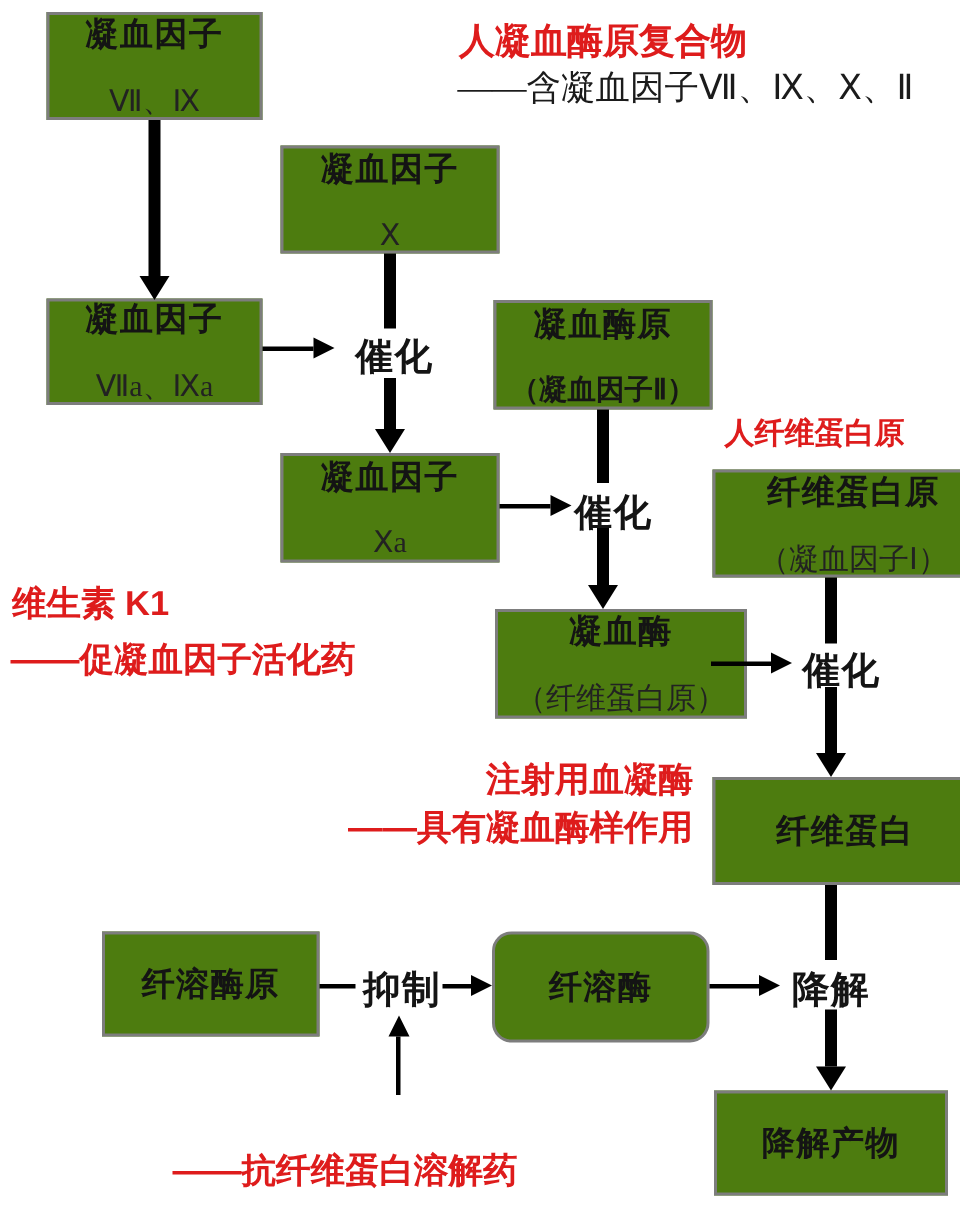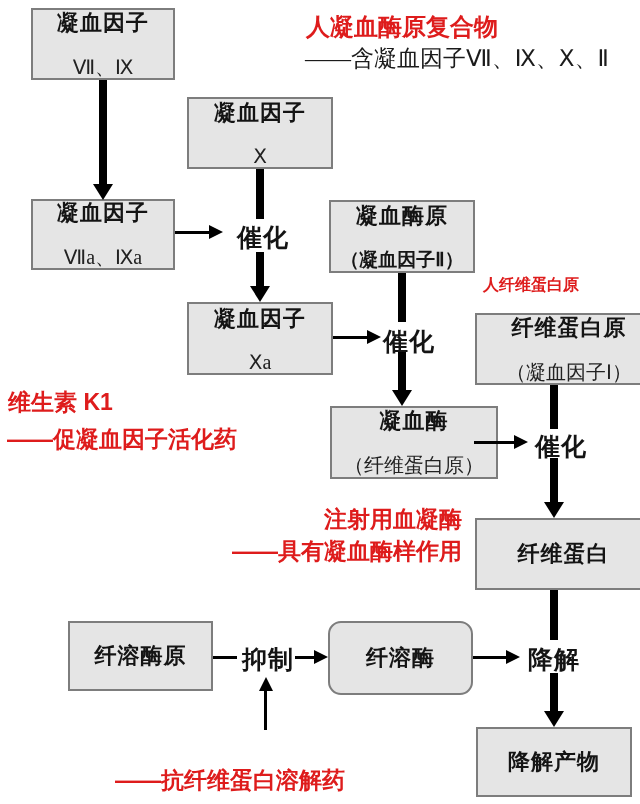--- a/index.html
+++ b/index.html
@@ -1,20 +1,20 @@
 <!DOCTYPE html>
 <html style="--red: #de1c1c; --ink: #141414; --border: #7d7d7d;"><head>
 <meta charset="utf-8">
 <style>
   :root { --red:#de1c1c; --ink:#141414; --border:#7d7d7d; }
   * { margin:0; padding:0; box-sizing:border-box; }
   body { background:#ffffff; font-family:"Liberation Sans", sans-serif; }
   .canvas { position:relative; width:640px; height:804px; background:#ffffff; overflow:hidden; }
 
-  .box { position:absolute; background:#e5e5e5; border:2px solid var(--border);
+  .box { position:absolute; background:#4d7c0f; border:2px solid var(--border);
          display:flex; flex-direction:column; align-items:center; justify-content:center;
          gap:16px; text-align:center; }
   .box-title { font-weight:bold; font-size:22px; color:var(--ink); letter-spacing:1px;
                font-family:"Liberation Sans", sans-serif; white-space:nowrap; }
   .box-sub { font-size:20px; color:#222222; font-family:"Liberation Serif", serif;
              white-space:nowrap; }
   .box-sub.strong { font-family:"Liberation Sans", sans-serif; font-weight:600; font-size:19px; color:#161616; }
 
   .flow-label { position:absolute; font-weight:bold; font-size:25px; color:var(--ink);
                 letter-spacing:1px; white-space:nowrap; }
@@ -93,21 +93,21 @@
 
   <div class="flow-label" style="left:237px; top:221px;">催化</div>
   <div class="flow-label" style="left:383px; top:325px;">催化</div>
   <div class="flow-label" style="left:535px; top:430px;">催化</div>
   <div class="flow-label" style="left:242px; top:643px;">抑制</div>
   <div class="flow-label" style="left:528px; top:643px;">降解</div>
 
   <div class="ann-red" style="left:306px; top:11px; font-size:24px;">人凝血酶原复合物</div>
   <div class="ann-black" style="left:305px; top:43px; font-size:23px;">——含凝血因子Ⅶ、Ⅸ、Ⅹ、Ⅱ</div>
 
-  <div class="ann-red" style="left:483px; top:275px; font-size:16px;">人纤维蛋白原</div>
+  <div class="ann-red" style="left:483px; top:275px; font-size:20px;">人纤维蛋白原</div>
 
   <div class="ann-red" style="left:8px; top:387px; font-size:23px;">维生素 K1</div>
   <div class="ann-red" style="left:7px; top:424px; font-size:23px;">——促凝血因子活化药</div>
 
   <div class="ann-red" style="left:230px; top:504px; width:232px; text-align:right; font-size:23px;">注射用血凝酶</div>
   <div class="ann-red" style="left:230px; top:536px; width:232px; text-align:right; font-size:23px;">——具有凝血酶样作用</div>
 
   <div class="ann-red" style="left:115px; top:765px; font-size:23px;">——抗纤维蛋白溶解药</div>
 
   <div class="vline" style="left:99px; top:80px; width:8px; height:104px;"></div>

